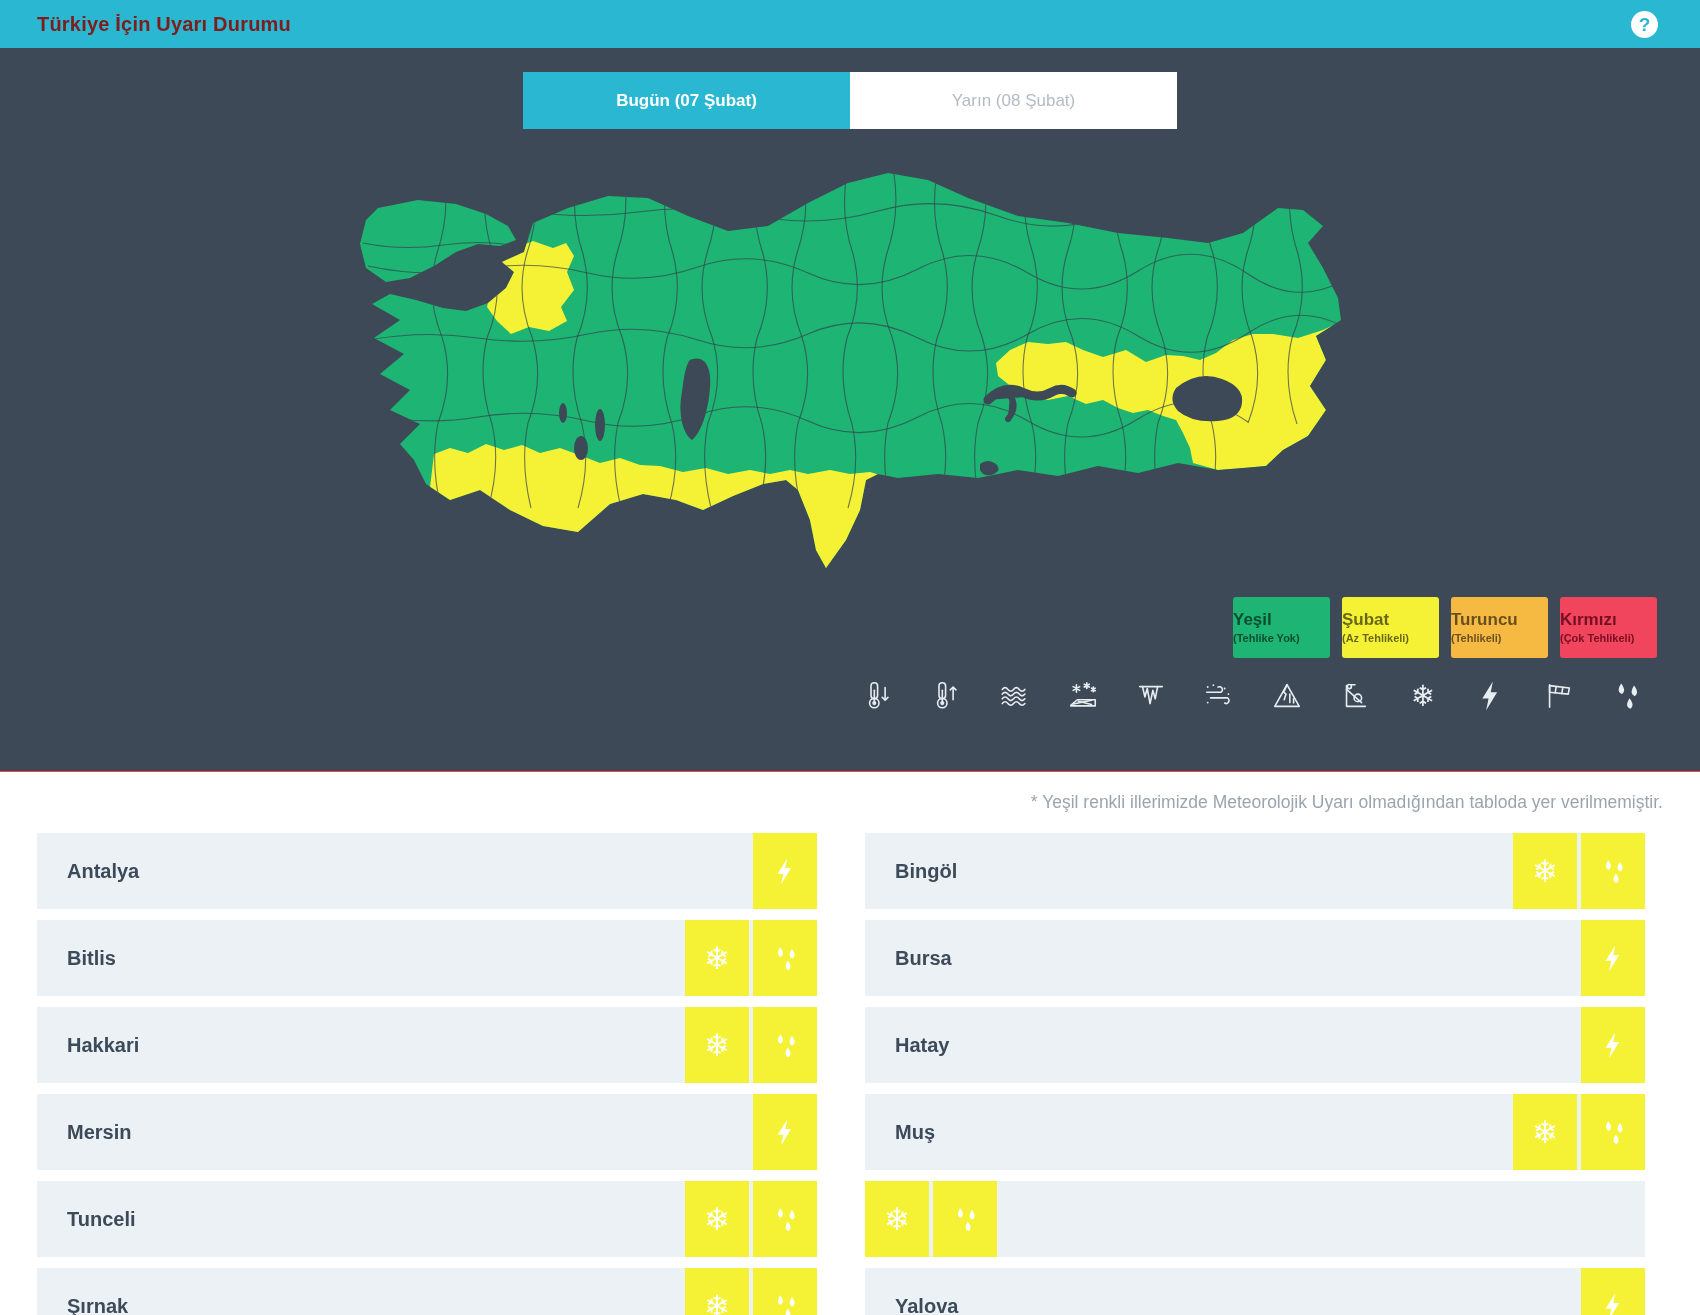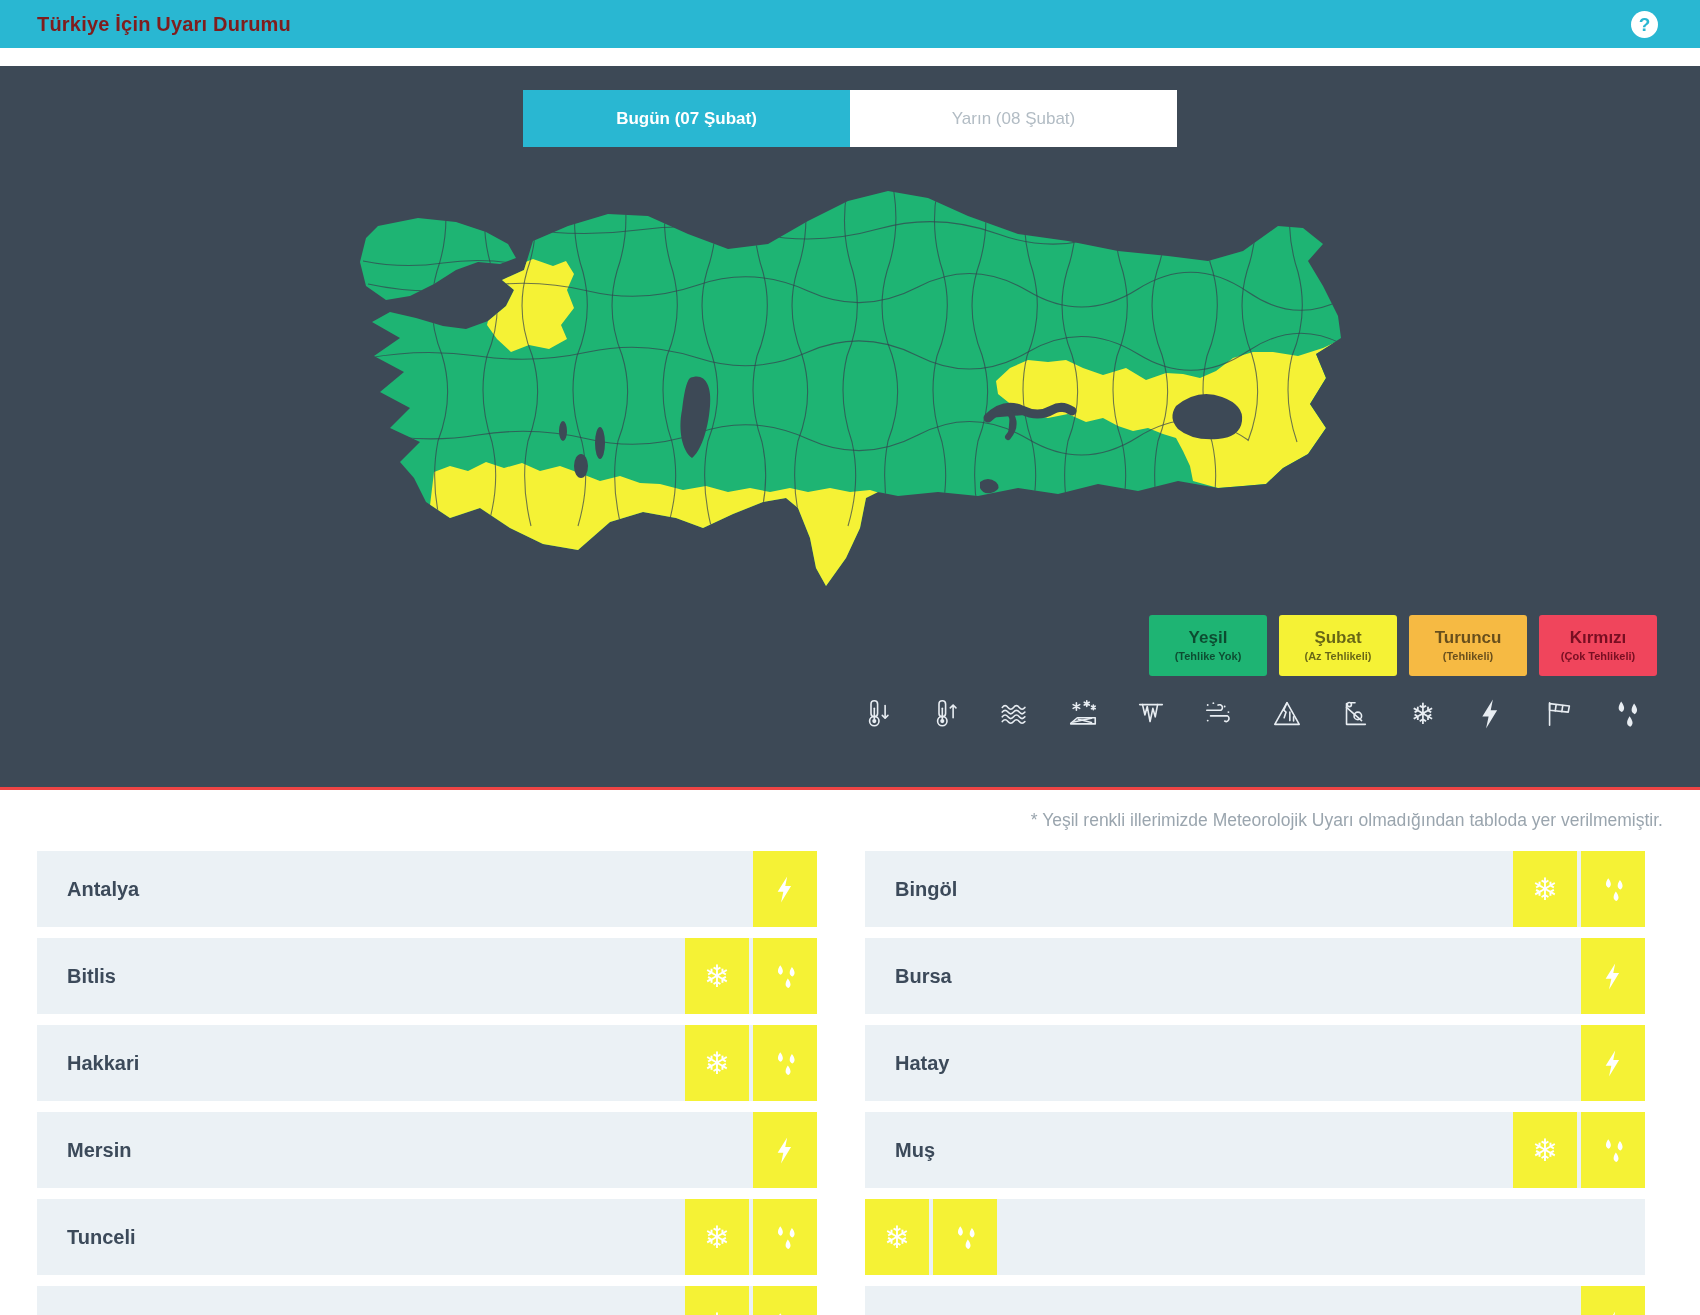--- a/index.html
+++ b/index.html
@@ -6,36 +6,36 @@
     --header:#29b7d2; --panel:#3d4956; --green:#1eb473; --yellow:#f5f235;
     --orange:#f6ba43; --red:#f0455c; --rowbg:#ebf1f5; --textdark:#3c4a5a;
   }
   *{box-sizing:border-box}
   body{margin:0;width:1700px;height:1315px;background:#fff;font-family:"Liberation Sans",sans-serif;overflow:hidden}
 
   .header{height:48px;background:var(--header);display:flex;align-items:center;justify-content:space-between;padding:0 42px 0 37px}
   .header-title{color:#7f1d1d;font-size:20px;font-weight:700;letter-spacing:.2px}
   .help{width:27px;height:27px;border-radius:50%;background:#fff;color:var(--header);font-weight:800;font-size:19px;display:flex;align-items:center;justify-content:center;cursor:pointer;line-height:1}
 
-  .dark{position:relative;margin-top:18px;height:724px;background:var(--panel);border-bottom:3px solid #ef4444}
+  .dark{position:relative;height:724px;background:var(--panel);border-bottom:1px solid #ef4444}
   .tabs{position:absolute;top:24px;left:50%;transform:translateX(-50%);display:flex;height:57px}
   .tab{width:327px;display:flex;align-items:center;justify-content:center;font-size:17px;cursor:pointer;font-weight:700}
   .tab.active{background:var(--header);color:#fff}
   .tab.inactive{background:#fff;color:#b2bcc4;font-weight:400}
 
   svg.map{position:absolute;left:338px;top:100px;width:1008px;height:440px}
   .land{fill:var(--green)}
   .warn{fill:var(--yellow)}
   .borders path{fill:none;stroke:#35414e;stroke-width:1.1;opacity:.7}
   .lakes path,.lakes ellipse{fill:var(--panel)}
   .lk-stroke{fill:none;stroke:var(--panel);stroke-width:9;stroke-linecap:round}
   .lk-stroke2{fill:none;stroke:var(--panel);stroke-width:6;stroke-linecap:round}
 
   .legend{position:absolute;right:43px;top:549px;display:flex;gap:12px}
-  .lbox{width:118px;height:61px;border-radius:3px;display:flex;flex-direction:column;align-items:center;justify-content:center;line-height:1.3;color:rgba(0,0,0,.58)}
+  .lbox{width:97px;height:61px;border-radius:3px;display:flex;flex-direction:column;justify-content:center;line-height:1.3;color:rgba(0,0,0,.58)}
   .lbox .l1{font-size:17px;font-weight:700}
   .lbox .l2{font-size:11px;font-weight:700}
   .lbox.g{background:var(--green)} .lbox.y{background:var(--yellow)}
   .lbox.o{background:var(--orange)} .lbox.r{background:var(--red);color:rgba(90,0,20,.8)}
 
   .icon-row{position:absolute;right:57px;top:628px;display:flex;gap:36px;align-items:center;height:40px}
   .wicon{width:32px;height:36px;display:flex;align-items:center;justify-content:center}
   .wicon svg{width:32px;height:32px}
   .row-flake{font-size:29px;color:#e8edf2;line-height:1}
 

